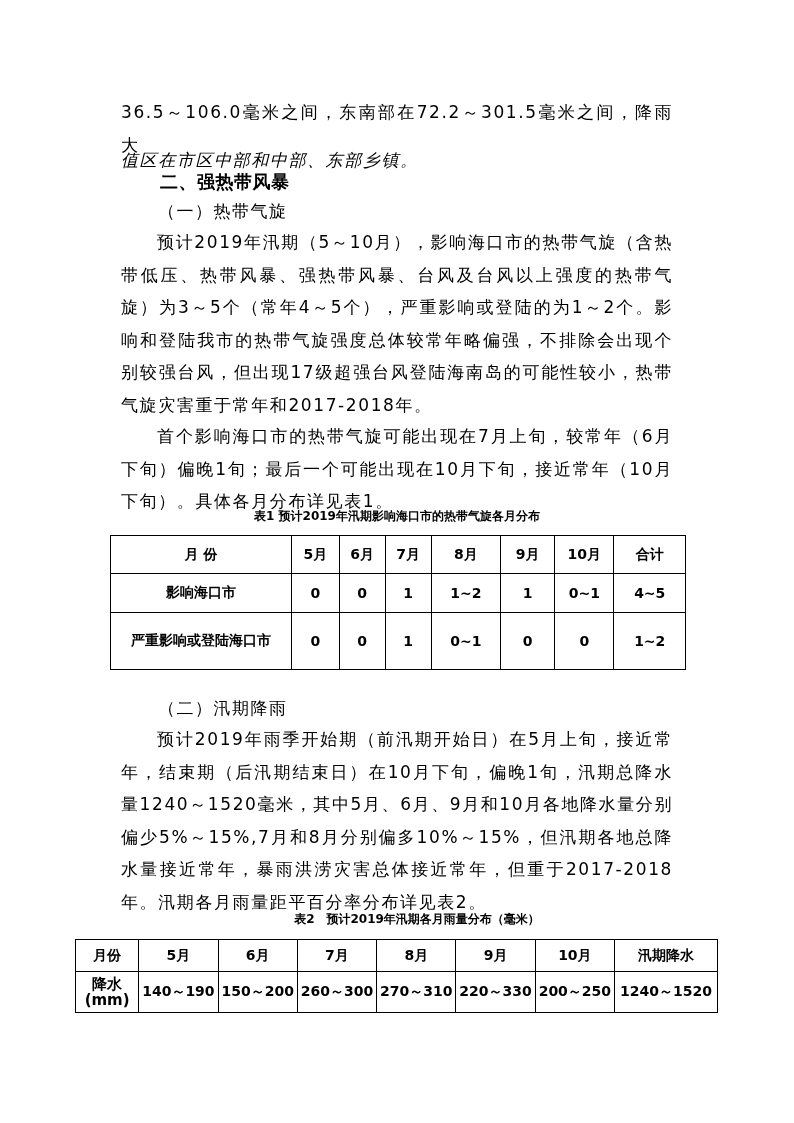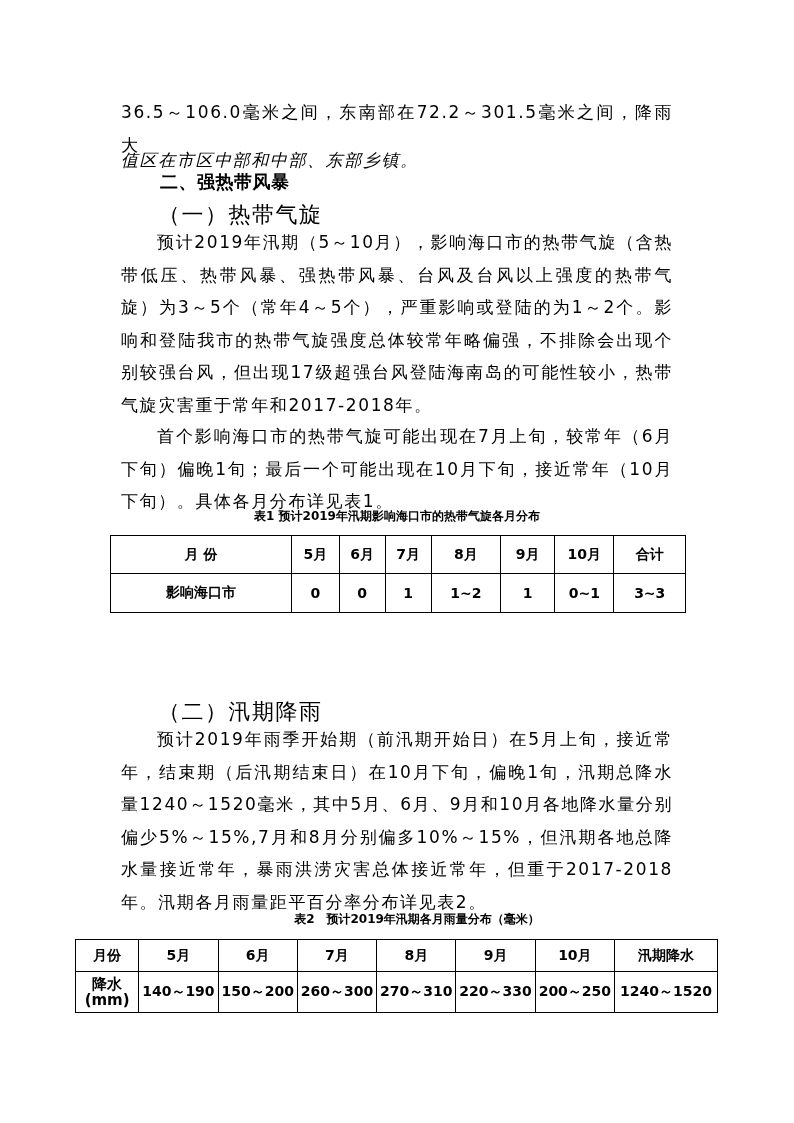--- a/index.html
+++ b/index.html
@@ -3,21 +3,21 @@
   <meta charset="utf-8">
   <style>
     html, body { margin:0; padding:0; background:#ffffff; }
     body { width:794px; height:1123px; position:relative; overflow:hidden;
            font-family:"DejaVu Sans", "Liberation Sans", sans-serif; color:#000; }
     .page { position:absolute; left:0; top:0; width:794px; height:1089px; background:#fff; }
     .p { position:absolute; left:121px; width:552px; font-size:17px; line-height:32.5px;
          letter-spacing:1.6px; text-align:justify; margin:0; }
     .indent { text-indent:36px; }
     .h2 { position:absolute; left:160px; font-size:18px; font-weight:bold; letter-spacing:0.5px; }
-    .h3 { position:absolute; left:158px; font-size:22px; letter-spacing:1.5px; }
+    .h3 { position:absolute; left:158px; font-size:17px; letter-spacing:1.5px; }
     .cap { position:absolute; left:0; width:794px; text-align:center; font-size:12px; font-weight:bold; }
     table { position:absolute; border-collapse:collapse; font-weight:bold; font-size:14px; }
     td { border:1px solid #000; text-align:center; vertical-align:middle; padding:0; }
     #t1 { left:110px; top:535px; width:576px; }
     #t1 td { height:38px; }
     #t1 tr.r1 td { height:37px; }
     #t1 tr.r2 td { height:56px; }
     #t2 { left:75px; top:939px; width:643px; font-size:14px; }
     #t2 tr.h td { height:31px; }
     #t2 tr.d td { height:40px; }
@@ -52,21 +52,31 @@
       <td style="width:69px">合计</td>
     </tr>
     <tr>
       <td>影响海口市</td>
       <td>0</td>
       <td>0</td>
       <td>1</td>
       <td>1~2</td>
       <td>1</td>
       <td>0~1</td>
-      <td>3~3</td>
+      <td>4~5</td>
+    </tr>
+    <tr class="r2">
+      <td>严重影响或登陆海口市</td>
+      <td>0</td>
+      <td>0</td>
+      <td>1</td>
+      <td>0~1</td>
+      <td>0</td>
+      <td>0</td>
+      <td>1~2</td>
     </tr>
   </tbody>
     </table>
 
   <div class="h3" style="top:697px;">（二）汛期降雨</div>
   <p class="p indent" style="top:723px;">预计2019年雨季开始期（前汛期开始日）在5月上旬，接近常年，结束期（后汛期结束日）在10月下旬，偏晚1旬，汛期总降水量1240～1520毫米，其中5月、6月、9月和10月各地降水量分别偏少5%～15%,7月和8月分别偏多10%～15%，但汛期各地总降水量接近常年，暴雨洪涝灾害总体接近常年，但重于2017-2018年。汛期各月雨量距平百分率分布详见表2。</p>
 
   <div class="cap" style="top:911px;margin-left:20px;">表2　预计2019年汛期各月雨量分布（毫米）</div>
 
   <table id="t2">

